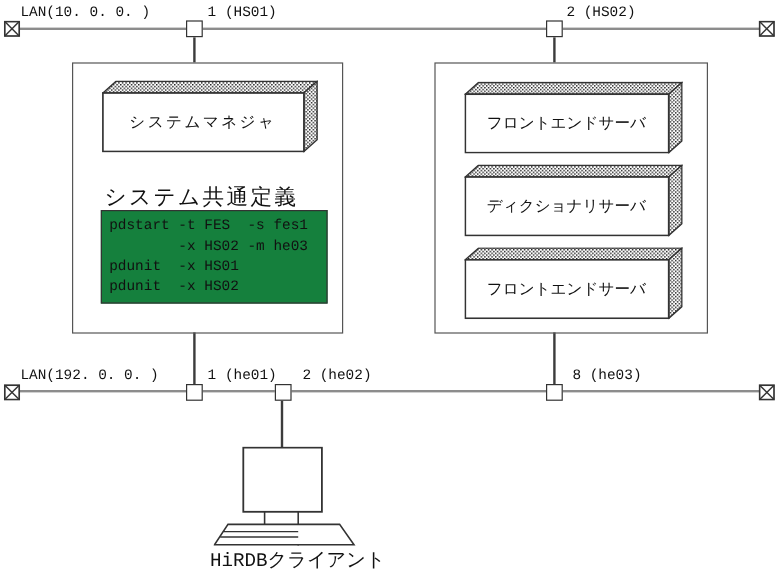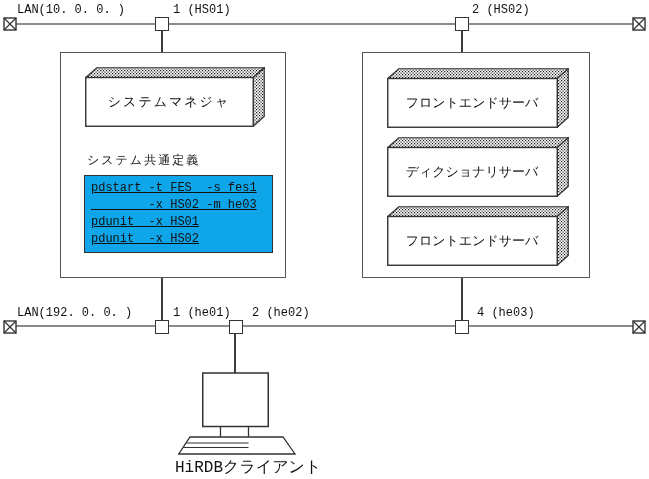--- a/index.html
+++ b/index.html
@@ -14,23 +14,23 @@
     border:1.6px solid #333333;box-sizing:border-box;z-index:3;
   }
   .xbox{position:absolute;z-index:3;}
   .lanlabel{position:absolute;font-size:12px;white-space:pre;z-index:4;}
   .unitbox{position:absolute;border:1.6px solid #555555;box-sizing:border-box;z-index:2;}
   .box3d{position:absolute;z-index:4;}
   .box3d .lbl{
     position:absolute;display:flex;align-items:center;justify-content:center;
     font-size:13px;white-space:nowrap;
   }
-  .heading{position:absolute;font-size:12px;letter-spacing:2px;white-space:nowrap;z-index:4;}
+  .heading{position:absolute;font-size:18px;letter-spacing:2px;white-space:nowrap;z-index:4;}
   .heading.small{font-size:13px;letter-spacing:0;}
-  .codebox{position:absolute;border:1.4px solid #333333;box-sizing:border-box;background:#0ea5e9;z-index:4;text-decoration:underline;}
+  .codebox{position:absolute;border:1.4px solid #333333;box-sizing:border-box;background:#15803d;z-index:4;}
   .codebox pre{margin:0;padding:4px 6px;font-family:inherit;font-size:12px;line-height:17px;white-space:pre;}
   .envbox pre{padding:10px 7px;}
   .clientlabel{position:absolute;font-size:16px;white-space:nowrap;z-index:4;}
 </style>
 </head>
 <body>
 
 <div class="stage">
 
   <svg width="0" height="0" style="position:absolute">
@@ -125,21 +125,21 @@
     <rect x="1" y="1" width="12" height="12" fill="#ffffff" stroke="#333333" stroke-width="1.4"></rect>
     <line x1="1" y1="1" x2="13" y2="13" stroke="#333333" stroke-width="1.2"></line>
     <line x1="13" y1="1" x2="1" y2="13" stroke="#333333" stroke-width="1.2"></line>
   </svg>
   <div class="lanlabel" style="left:17px;top:306px">LAN(192. 0. 0. )</div>
   <div class="node" style="left:155px;top:320px"></div>
   <div class="lanlabel" style="left:173px;top:306px">1 (he01)</div>
   <div class="node" style="left:229px;top:320px"></div>
   <div class="lanlabel" style="left:252px;top:306px">2 (he02)</div>
   <div class="node" style="left:455px;top:320px"></div>
-  <div class="lanlabel" style="left:477px;top:306px">4 (he03)</div>
+  <div class="lanlabel" style="left:477px;top:306px">8 (he03)</div>
 
   <div class="vline" style="left:234px;top:333px;height:40px"></div>
 
   <svg style="position:absolute;left:178px;top:372px;z-index:4" width="120" height="84">
     <rect x="24.75" y="1" width="65.5" height="53.5" fill="#ffffff" stroke="#333333" stroke-width="1.5"></rect>
     <line x1="42.5" y1="54.5" x2="42.5" y2="65" stroke="#333333" stroke-width="1.3"></line>
     <line x1="70.5" y1="54.5" x2="70.5" y2="82.5" stroke="#333333" stroke-width="1.3"></line>
     <polygon points="12,65 105,65 117,82 0.75,82" fill="#ffffff" stroke="#333333" stroke-width="1.3"></polygon>
     <line x1="8.5" y1="71" x2="70.5" y2="71" stroke="#333333" stroke-width="1.1"></line>
     <line x1="5.5" y1="75.5" x2="70.5" y2="75.5" stroke="#333333" stroke-width="1.1"></line>

